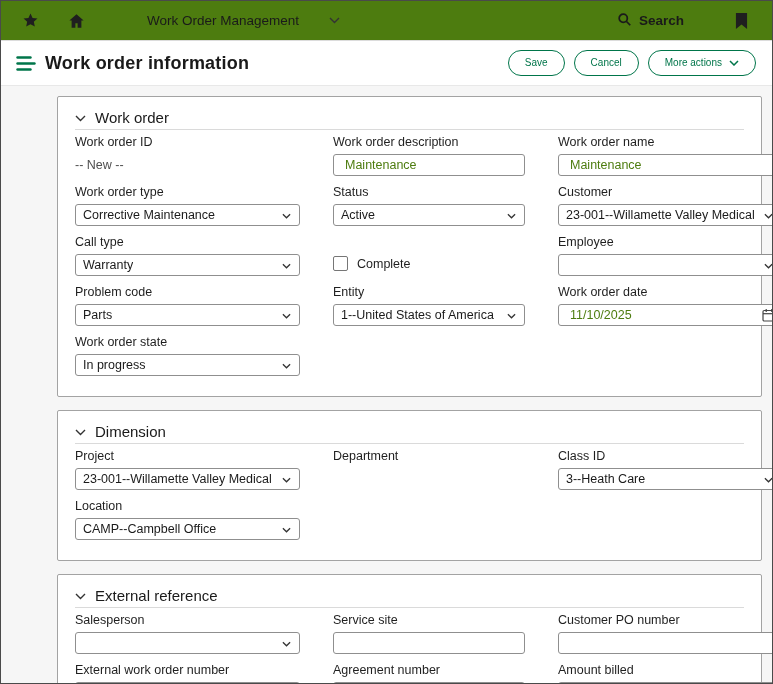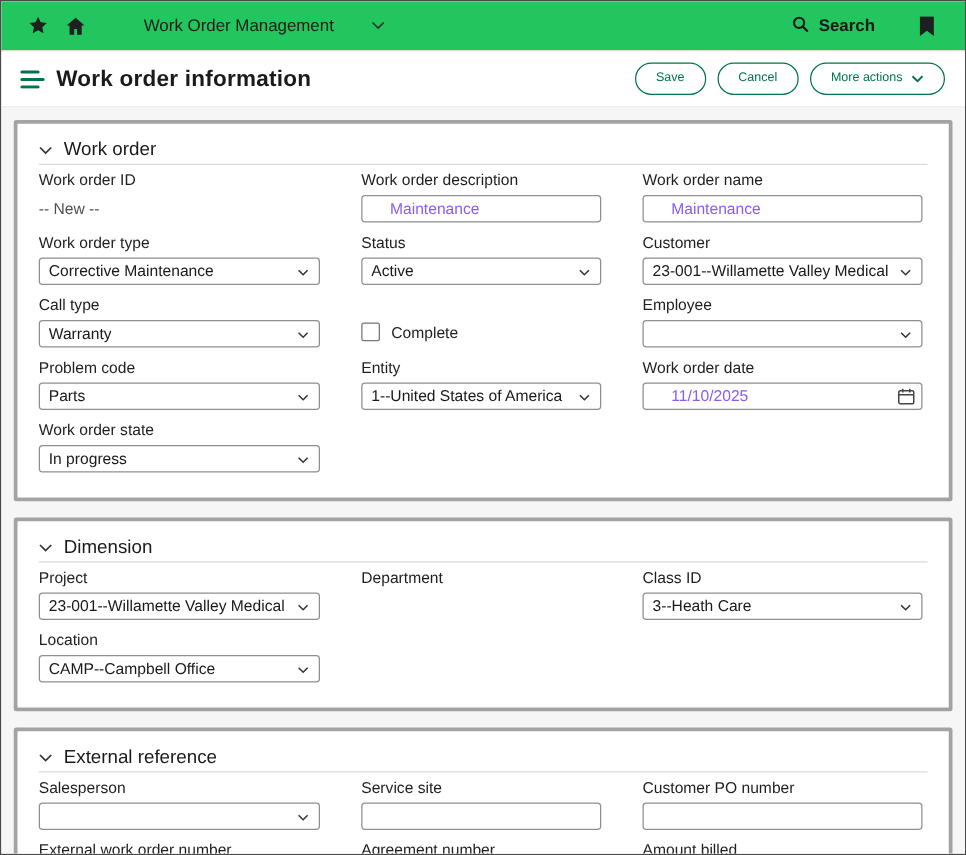--- a/index.html
+++ b/index.html
@@ -1,48 +1,48 @@
 <!DOCTYPE html>
 <html><head>
 <meta charset="utf-8">
 <style>
   * { margin:0; padding:0; box-sizing:border-box; }
   html,body { background:#ffffff; }
   body { font-family:"Liberation Sans", sans-serif; color:#1a1a1a; }
   .page { width:773px; height:684px; border:1px solid #4a4a4a; background:#f6f6f6; display:flex; flex-direction:column; overflow:hidden; }
 
   
-  .topbar { height:40px; flex:0 0 auto; background:#22c55e; border-bottom:1px solid #dcdcdc; display:flex; align-items:center; padding:0 14px; }
+  .topbar { height:40px; flex:0 0 auto; background:#4d7c0f; border-bottom:1px solid #dcdcdc; display:flex; align-items:center; padding:0 14px;gap:16px; }
   .icon-btn { width:30px; height:30px; display:flex; align-items:center; justify-content:center; cursor:pointer; color:#1f1f1f; }
   .app-switcher { display:flex; align-items:center; margin-left:40px; cursor:pointer; }
   .app-switcher .app-name { font-size:13.5px; color:#1a1a1a; }
   .app-switcher .chev { margin-left:30px; display:flex; }
   .spacer { flex:1; }
   .search { display:flex; align-items:center; gap:7px; font-size:13.5px; font-weight:700; color:#1a1a1a; cursor:pointer; margin-right:26px; }
   .bookmark { margin-right:2px; }
 
   
   .pagehead { height:45px; flex:0 0 auto; background:#ffffff; display:flex; align-items:center; padding:0 12px; border-bottom:1px solid #e8e8e8; }
   .menu-ic { width:26px; height:26px; display:flex; align-items:center; justify-content:center; cursor:pointer; margin-right:6px; }
   .page-title { font-size:18px; font-weight:700; color:#1a1a1a; letter-spacing:.2px; }
   .head-actions { margin-left:auto; display:flex; gap:9px; padding-right:4px; }
   .btn { border:1.5px solid #00754a; color:#00754a; background:#ffffff; border-radius:15px; font-size:10px; font-family:inherit; padding:4px 16px; display:flex; align-items:center; gap:7px; cursor:pointer; line-height:16px; }
 
   
   .content { flex:1; background:#f6f6f6; padding:10px 10px 0; display:flex; flex-direction:column; gap:13px; overflow:hidden; }
-  .card { background:#ffffff; border:3px solid #a3a3a3; border-radius:2px; padding:8px 17px 16px; }
+  .card { background:#ffffff; border:1px solid #a3a3a3; border-radius:2px; padding:8px 17px 16px;margin-left:46px; }
   .section-head { display:flex; align-items:center; gap:9px; height:25px; border-bottom:1px solid #dadada; cursor:pointer; }
   .section-title { font-size:15px; color:#1a1a1a; }
   .sec-chev { display:flex; margin-top:2px; }
 
   .grid { display:grid; grid-template-columns:225px 192px 224px; column-gap:33px; }
   .field { margin-top:5px; min-height:45px; }
   .field-label { font-size:12.5px; color:#1f1f1f; line-height:14px; margin-bottom:5px; white-space:nowrap; }
   .static-value { font-size:12.5px; color:#4f4f4f; line-height:22px; }
-  .tinput { width:100%; height:22px; border:1px solid #8f8f8f; border-radius:3px; background:#fff; font-family:inherit; font-size:12.5px; color:#8b5cf6; padding:0 22px; outline:none; }
+  .tinput { width:100%; height:22px; border:1px solid #8f8f8f; border-radius:3px; background:#fff; font-family:inherit; font-size:12.5px; color:#4d7c0f; padding:0 11px; outline:none; }
   .selectbox { position:relative; width:100%; height:22px; border:1px solid #8f8f8f; border-radius:3px; background:#fff; display:flex; align-items:center; padding:0 22px 0 7px; cursor:pointer; }
   .sel-text { font-size:12.5px; color:#1a1a1a; white-space:nowrap; overflow:hidden; }
   .selectbox .chev { position:absolute; right:8px; top:8px; display:flex; }
   .datewrap { position:relative; width:100%; }
   .datewrap .tinput { padding-right:26px; }
   .cal { position:absolute; right:6px; top:4px; display:flex; cursor:pointer; }
 
   .checkbox-field { padding-top:21px; }
   .checkbox-row { display:flex; align-items:center; gap:9px; cursor:pointer; }
   .checkbox { width:15px; height:15px; border:1px solid #767676; border-radius:2px; background:#fff; display:inline-block; }

